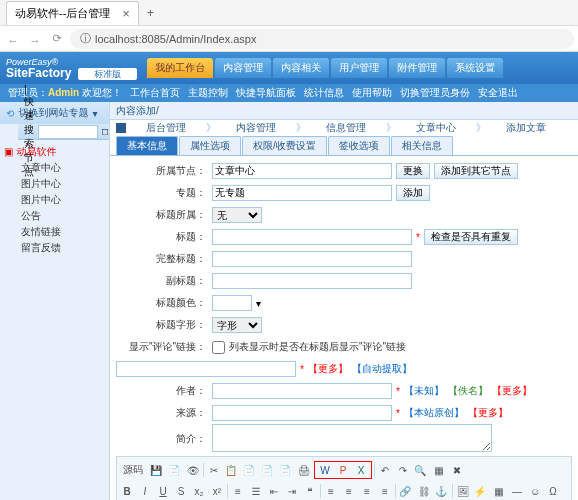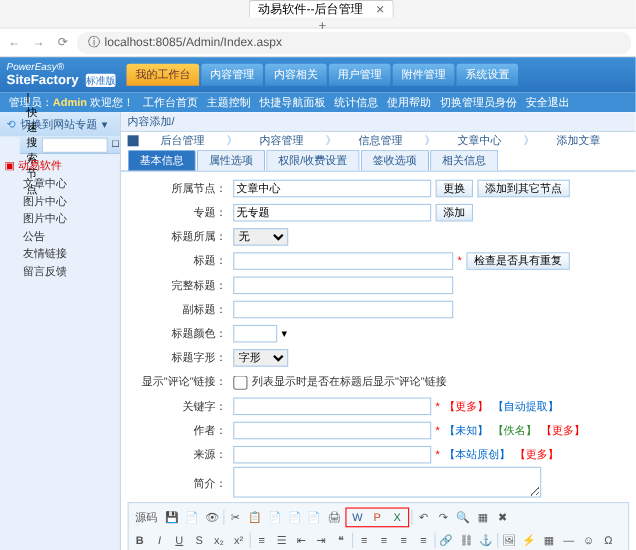--- a/index.html
+++ b/index.html
@@ -1,31 +1,31 @@
 <!DOCTYPE html>
 <html><head>
 <meta charset="utf-8">
 <style>
 * { margin: 0; padding: 0; box-sizing: border-box; font-family: "Microsoft YaHei", Arial, sans-serif; }
 body { background: #fff; font-size: 11px; width: 578px; height: 500px; overflow: hidden; }
 
-.browser-bar { height: 26px; background: #f5f5f5; border-bottom: 1px solid #ddd; display: flex; align-items: center; flex-direction: column; }
+.browser-bar { height: 26px; background: #f5f5f5; border-bottom: 1px solid #ddd; display: flex; align-items: center; }
 .tab { height: 24px; display: flex; align-items: center; padding: 0 8px; background: #fff; border: 1px solid #ccc; border-bottom: none; border-radius: 3px 3px 0 0; margin-left: 6px; font-size: 11px; }
 .tab-close { margin-left: 12px; color: #666; font-size: 13px; cursor: pointer; }
 .newtab { margin-left: 8px; color: #666; font-size: 12px; cursor: pointer; }
 
 .url-bar { height: 26px; background: #fff; display: flex; align-items: center; padding: 0 4px; border-bottom: 1px solid #ddd; gap: 4px; }
 .nav-btn { width: 18px; height: 18px; color: #888; display: flex; align-items: center; justify-content: center; cursor: pointer; }
 .url-input { flex: 1; height: 20px; background: #f3f3f3; border-radius: 10px; padding: 0 10px; font-size: 11px; display: flex; align-items: center; gap: 4px; color: #555; }
 
 .app-header { height: 32px; background: linear-gradient(#3d8ed4, #2b75c2); display: flex; align-items: center; color: #fff; font-size: 10px; padding: 0 6px; }
 .logo { display: flex; flex-direction: column; line-height: 1; margin-right: 10px; }
 .logo-top { font-size: 9px; font-style: italic; }
 .logo-bottom { font-size: 12px; font-weight: bold; }
-.logo-badge { background: #fff; color: #2b75c2; border-radius: 2px; padding: 1px 0; margin-left: 4px; font-size: 9px; }
+.logo-badge { background: #fff; color: #2b75c2; border-radius: 2px; padding: 1px 16px; margin-left: 4px; font-size: 9px; }
 .top-menu { display: flex; gap: 2px; text-align: right; }
 .top-menu-item { padding: 3px 8px; background: linear-gradient(#6eb6ed, #3d8ed4); border-radius: 3px 3px 0 0; cursor: pointer; font-size: 10px; }
 .top-menu-item.active { background: linear-gradient(#fdd054, #f5a623); color: #633; }
 
 .sub-header { height: 18px; background: #3d8ed4; color: #fff; display: flex; align-items: center; padding: 0 8px; font-size: 10px; gap: 8px; }
 .sub-link { color: #fff; cursor: pointer; }
 .admin-b { color: #ffe36b; font-weight: bold; }
 
 .main-layout { display: flex; height: calc(500px - 26px - 26px - 32px - 18px); }
 
@@ -231,21 +231,20 @@
           </div>
         </div>
       <div class="frow">
           <div class="flabel">显示"评论"链接：</div>
         <div class="fval">
             <input type="checkbox" style="">
             <span class="hint">列表显示时是否在标题后显示"评论"链接</span>
           </div>
         </div>
       <div class="frow">
-          <div class="flabel">关键字：</div>
         <div class="fval">
             <input class="inp" style="width: 180px;">
             <span class="star">*</span>
             <span class="lk-r">【更多】</span>
             <span class="lk-b">【自动提取】</span>
           </div>
         </div>
       <div class="frow">
           <div class="flabel">作者：</div>
         <div class="fval">

